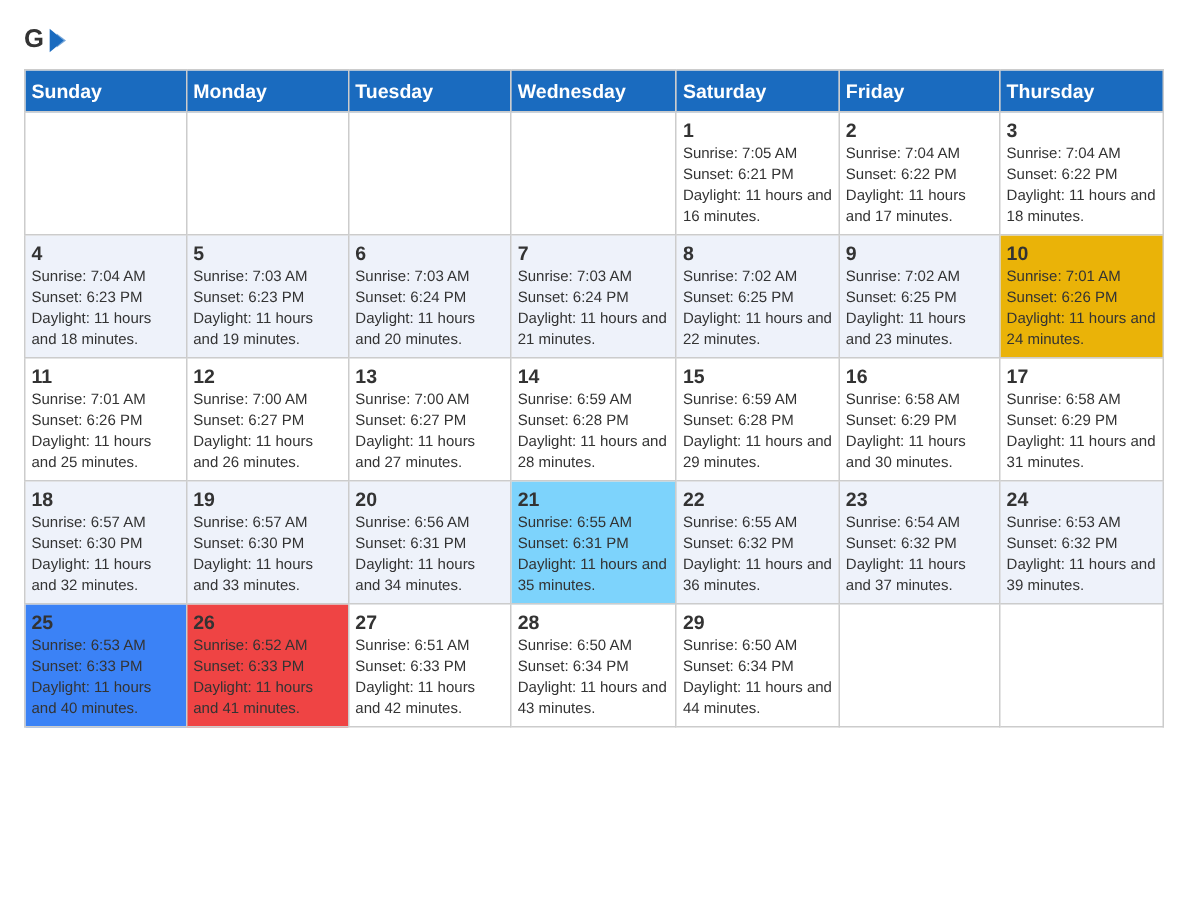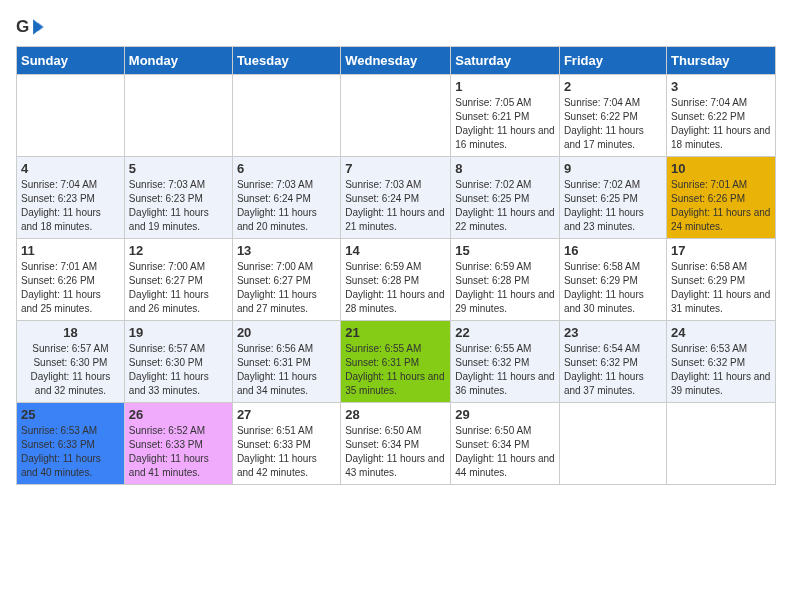--- a/index.html
+++ b/index.html
@@ -207,39 +207,39 @@
 Daylight: 11 hours and 30 minutes.</div>
         </td>
         <td style="background: rgb(255, 255, 255);">
           <span class="day-number">17</span>
           <div class="day-info" style="white-space: pre-line;">Sunrise: 6:58 AM
 Sunset: 6:29 PM
 Daylight: 11 hours and 31 minutes.</div>
         </td>
       </tr>
       <tr>
-        <td style="background: rgb(238, 242, 250); text-align: center;">
+        <td style="background: rgb(238, 242, 250);">
           <span class="day-number">18</span>
           <div class="day-info" style="white-space: pre-line;">Sunrise: 6:57 AM
 Sunset: 6:30 PM
 Daylight: 11 hours and 32 minutes.</div>
         </td>
         <td style="background: rgb(238, 242, 250);">
           <span class="day-number">19</span>
           <div class="day-info" style="white-space: pre-line;">Sunrise: 6:57 AM
 Sunset: 6:30 PM
 Daylight: 11 hours and 33 minutes.</div>
         </td>
         <td style="background: rgb(238, 242, 250);">
           <span class="day-number">20</span>
           <div class="day-info" style="white-space: pre-line;">Sunrise: 6:56 AM
 Sunset: 6:31 PM
 Daylight: 11 hours and 34 minutes.</div>
         </td>
-        <td style="background: #84cc16; margin-left: 24px;">
+        <td style="background: #7dd3fc; margin-left: 24px;">
           <span class="day-number">21</span>
           <div class="day-info" style="white-space: pre-line;">Sunrise: 6:55 AM
 Sunset: 6:31 PM
 Daylight: 11 hours and 35 minutes.</div>
         </td>
         <td style="background: rgb(238, 242, 250);">
           <span class="day-number">22</span>
           <div class="day-info" style="white-space: pre-line;">Sunrise: 6:55 AM
 Sunset: 6:32 PM
 Daylight: 11 hours and 36 minutes.</div>
@@ -257,21 +257,21 @@
 Daylight: 11 hours and 39 minutes.</div>
         </td>
       </tr>
       <tr>
         <td style="background: #3b82f6;">
           <span class="day-number">25</span>
           <div class="day-info" style="white-space: pre-line;">Sunrise: 6:53 AM
 Sunset: 6:33 PM
 Daylight: 11 hours and 40 minutes.</div>
         </td>
-        <td style="background: #f0abfc;">
+        <td style="background: #ef4444;">
           <span class="day-number">26</span>
           <div class="day-info" style="white-space: pre-line;">Sunrise: 6:52 AM
 Sunset: 6:33 PM
 Daylight: 11 hours and 41 minutes.</div>
         </td>
         <td style="background: rgb(255, 255, 255);">
           <span class="day-number">27</span>
           <div class="day-info" style="white-space: pre-line;">Sunrise: 6:51 AM
 Sunset: 6:33 PM
 Daylight: 11 hours and 42 minutes.</div>

